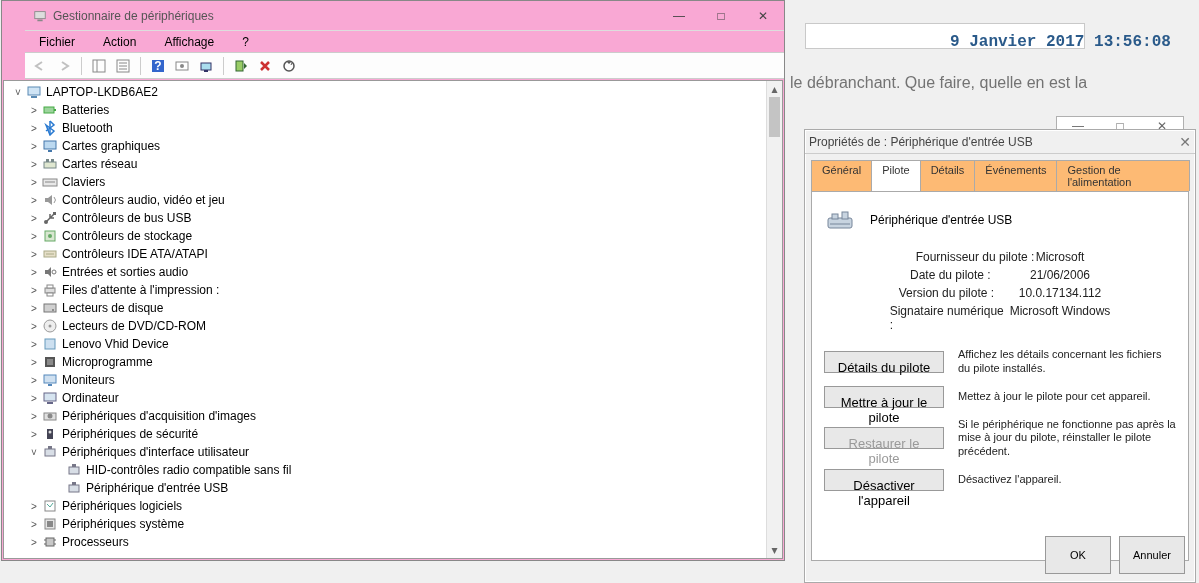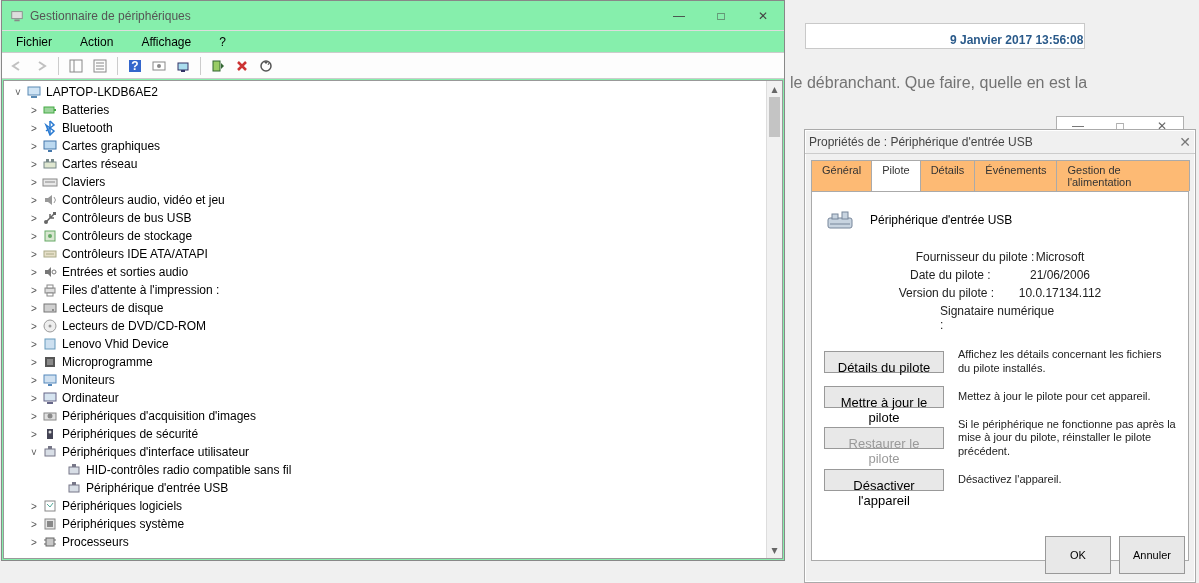--- a/index.html
+++ b/index.html
@@ -1,21 +1,21 @@
 <!DOCTYPE html>
 <html><head>
 <meta charset="utf-8">
 <style>
   * { box-sizing: border-box; font-family: "Segoe UI", Tahoma, sans-serif; font-size: 12px; }
   body { margin: 0; background: #f0f0f0; width: 1199px; height: 583px; overflow: hidden; position: relative; }
 
   
   .devmgr {
     position: absolute; left: 1px; top: 0; width: 784px; height: 561px;
-    background: #86efac; border: 1px solid #888;
+    background: #f9a8d4; border: 1px solid #888; padding-left: 23px;
   }
   .titlebar {
     height: 30px; display: flex; align-items: center; padding: 0 0 0 8px;
     border-bottom: 1px solid #ddd;
   }
   .titlebar .icon-small { width: 14px; height: 14px; margin-right: 6px; }
   .titlebar .title { flex: 1; font-size: 12px; color: #555; }
   .winbtns { display: flex; }
   .winbtn { width: 42px; height: 30px; display: flex; align-items: center; justify-content: center; color: #444; cursor: default; }
 
@@ -61,21 +61,21 @@
     width:120px; height:22px; font-size:13px; background:#e8e8e8;
     border:1px solid #999; cursor:default; padding:8px;
   }
   .act-row button:disabled { color:#9a9a9a; }
   .act-row .desc { font-size:11px; color:#222; flex:1; line-height:1.25; }
 
   .dlg-buttons { position:absolute; right:10px; bottom:8px; display:flex; gap:8px; }
   .dlg-buttons button { width:66px; height:38px; font-size:11px; background:#e8e8e8; border:1px solid #999; }
 
   
-  .bg-date { position:absolute; left:950px; top:33px; color:#2a5a8a; font-weight:600; font-size:12px; }
+  .bg-date { position:absolute; left:950px; top:33px; color:#2a5a8a; font-weight:600; font-size:16px;font-family:Liberation Mono, monospace; }
   .bg-text { position:absolute; left:750px; top:74px; color:#737373; font-size:16px; }
   .bg-la   { position:absolute; left:812px; top:223px; color:#2a5a8a; font-size:12px; }
   .bg-datebox { position:absolute; left:805px; top:23px; width:280px; height:26px; border:1px solid #c9c9c9; background:#fff; }
   .bg-winbar { position:absolute; left:1056px; top:116px; display:flex; border:1px solid #b0b0b0; background:#fff; }
   .bg-winbar div { width:42px; height:18px; display:flex; align-items:center; justify-content:center; color:#666; font-size:12px; }
 
   svg { display:block; }
 
   
   .vscroll { position:absolute; right:0; top:0; bottom:0; width:16px; background:#f1f1f1; border-left:1px solid #ddd; }
@@ -495,20 +495,21 @@
     <div class="kv">
         <span class="k">Date du pilote :</span>
         <span class="v">21/06/2006</span>
       </div>
     <div class="kv">
         <span class="k">Version du pilote :</span>
         <span class="v">10.0.17134.112</span>
       </div>
     <div class="kv">
         <span class="k">Signataire numérique :</span>
+        <span class="v">Microsoft Windows</span>
       </div>
 
     <div class="actions">
       <div class="act-row">
         <button>Détails du pilote</button>
         <span class="desc">Affichez les détails concernant les fichiers du pilote installés.</span>
       </div>
       <div class="act-row">
         <button>Mettre à jour le pilote</button>
         <span class="desc">Mettez à jour le pilote pour cet appareil.</span>

